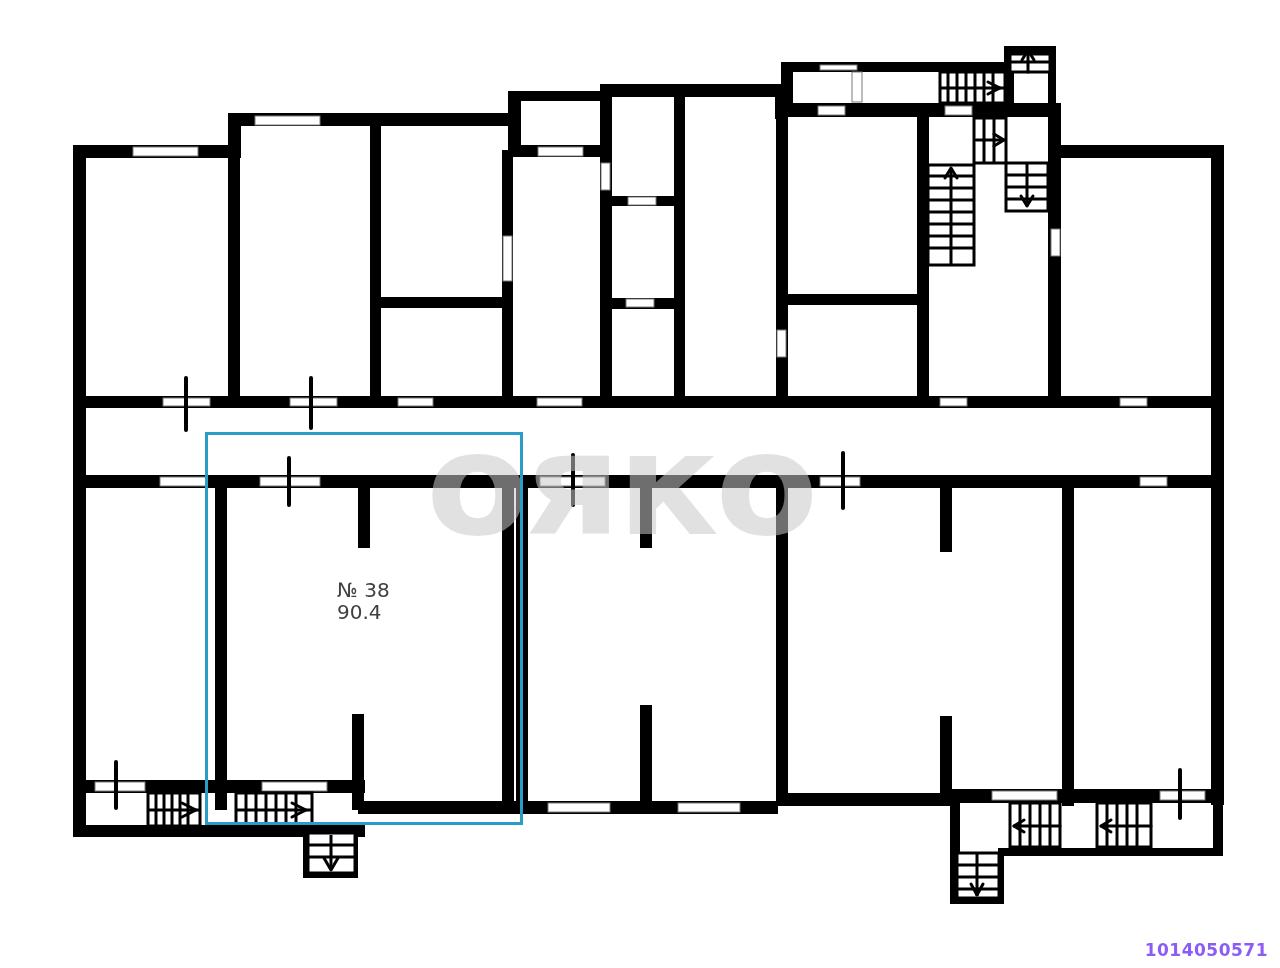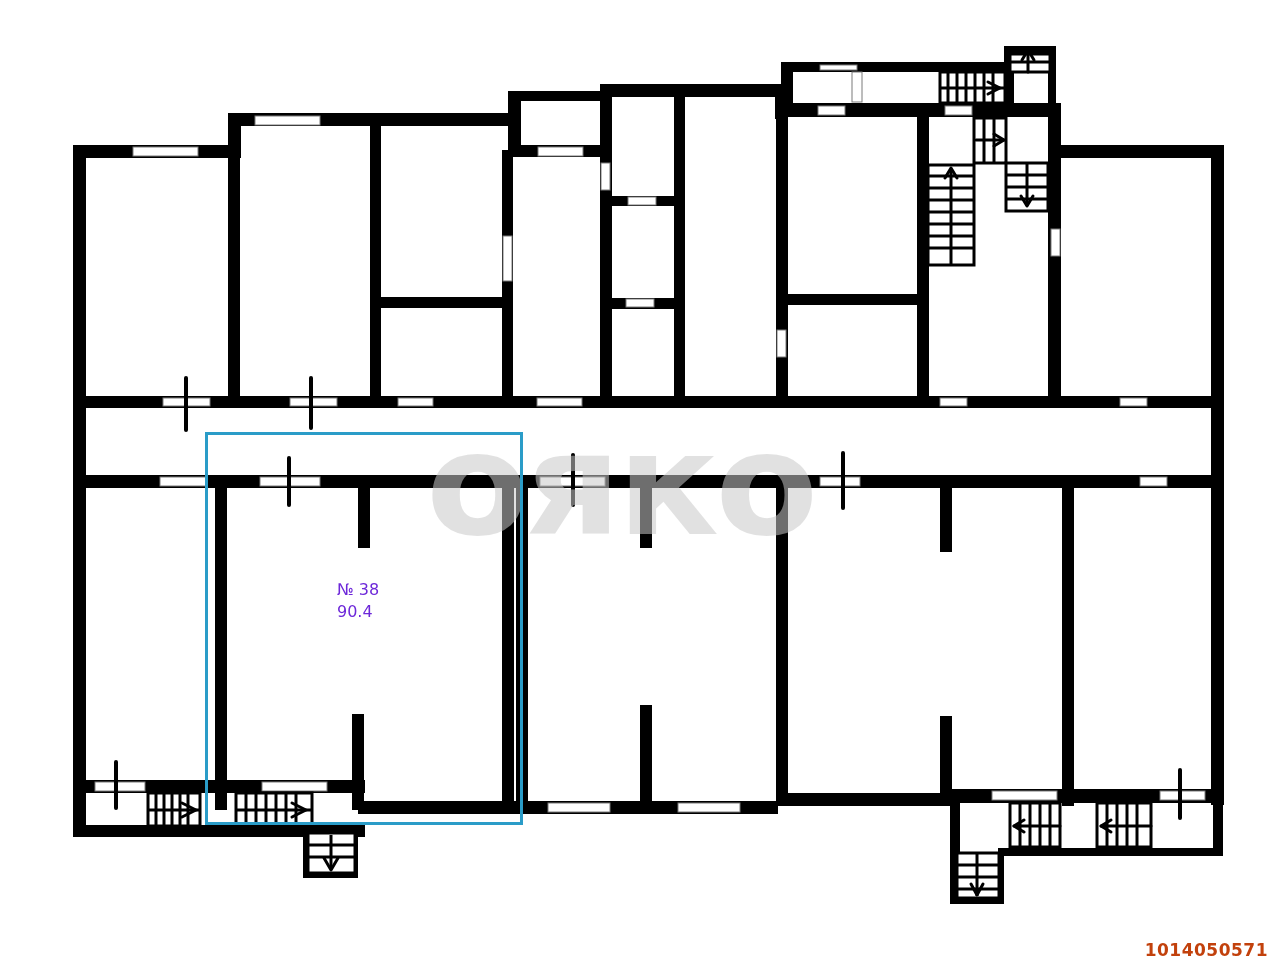--- a/index.html
+++ b/index.html
@@ -8,23 +8,23 @@
     #plan { position: absolute; left: 0; top: 0; width: 1280px; height: 968px; }
     .wall { fill: #000000; }
     .win { fill: #ffffff; stroke: #7a7a7a; stroke-width: 1; }
     .door { stroke: #000; stroke-width: 4; stroke-linecap: round; }
     .thin { stroke: #000; stroke-width: 3; fill: none; }
     .stairbox { fill: #ffffff; stroke: #000; stroke-width: 3; }
     .arrow { stroke: #000; stroke-width: 3; fill: none; stroke-linecap: round; stroke-linejoin: round; }
     .watermark { position: absolute; left: 426px; top: 410px; font-family: "DejaVu Sans", sans-serif;
                  font-weight: bold; font-size: 150px; color: rgba(200,200,200,0.55);
                  letter-spacing: -4px; line-height: 1; pointer-events: none; transform: scaleY(0.95); }
-    .room-label { position: absolute; font-family: "DejaVu Sans", sans-serif; font-size: 16px; color: #6d28d9; line-height: 22px; }
+    .room-label { position: absolute; font-family: "DejaVu Sans", sans-serif; font-size: 20px; color: #404040; line-height: 22px; }
     .listing-id { position: absolute; right: 12px; bottom: 8px; font-family: "DejaVu Sans", sans-serif;
-                  font-weight: bold; font-size: 17px; color: #c2410c; letter-spacing: 0.5px; }
+                  font-weight: bold; font-size: 17px; color: #8b5cf6; letter-spacing: 0.5px; }
     .highlight { position: absolute; left: 205px; top: 432px; width: 318px; height: 393px;
                  border: 3px solid #2a9cc8; box-sizing: border-box; }
   </style>
 </head>
 <body>
 
 <svg id="plan" viewBox="0 0 1280 968" xmlns="http://www.w3.org/2000/svg">
 
   <g>
 

